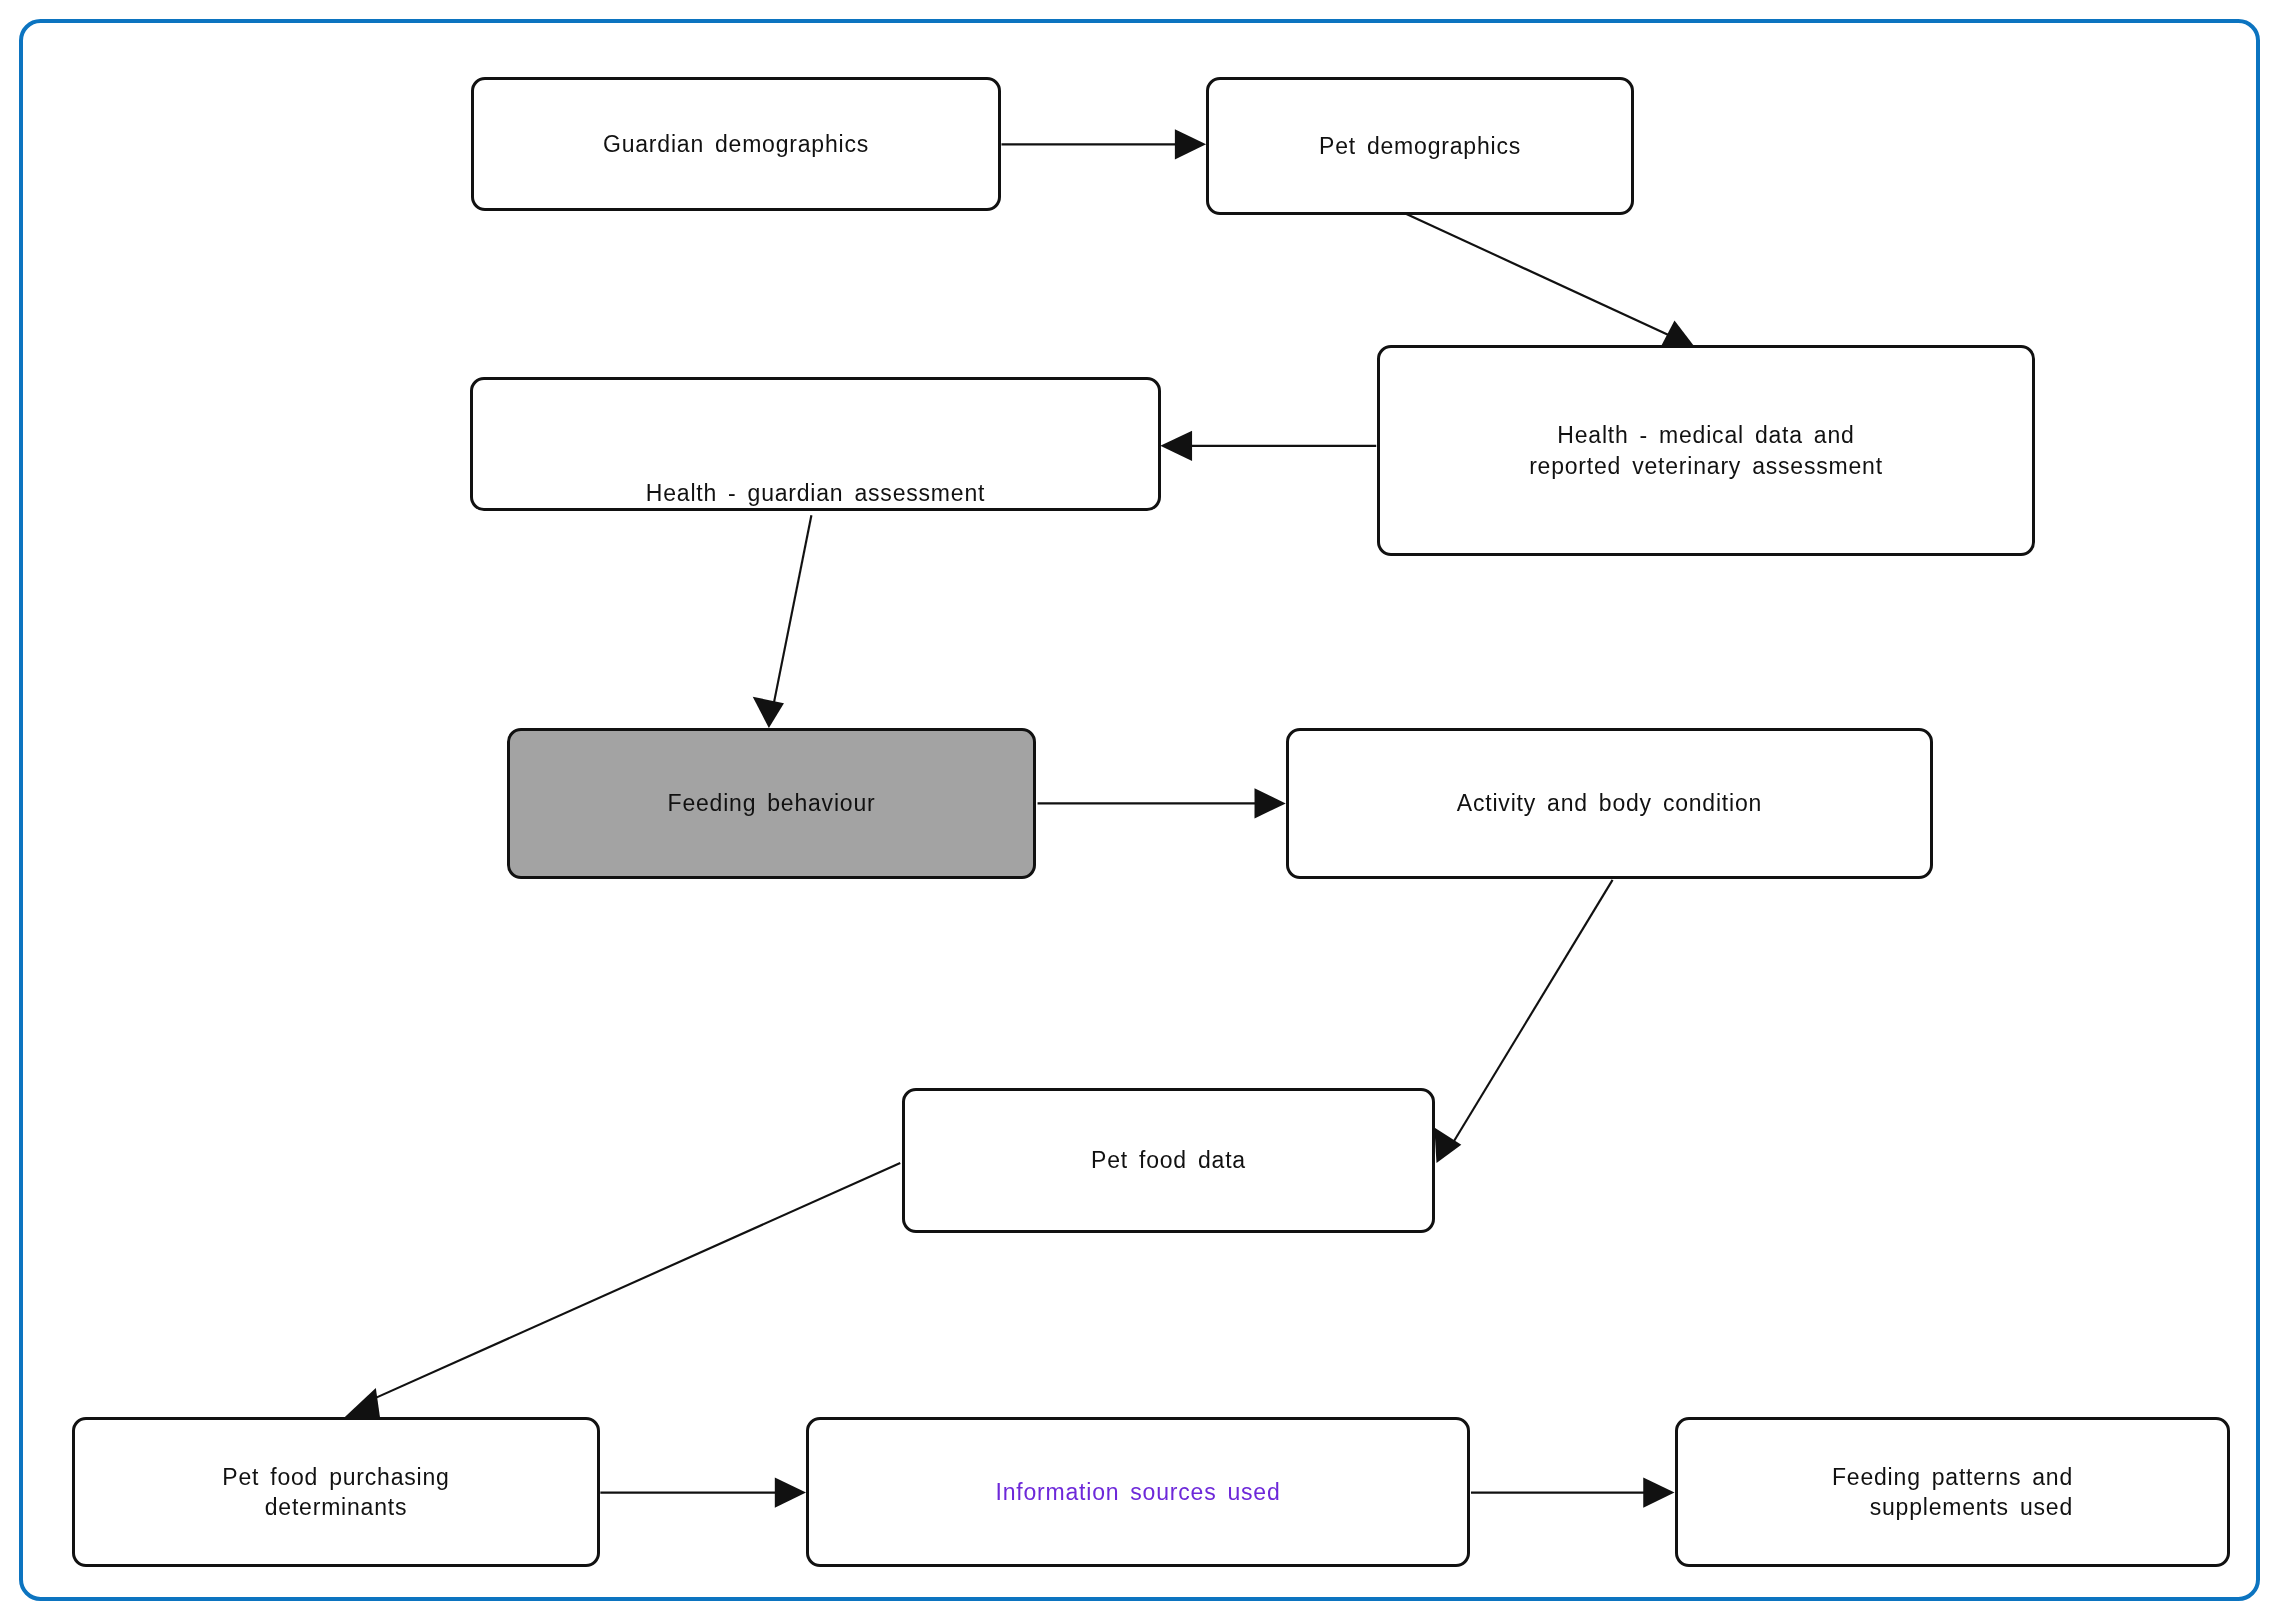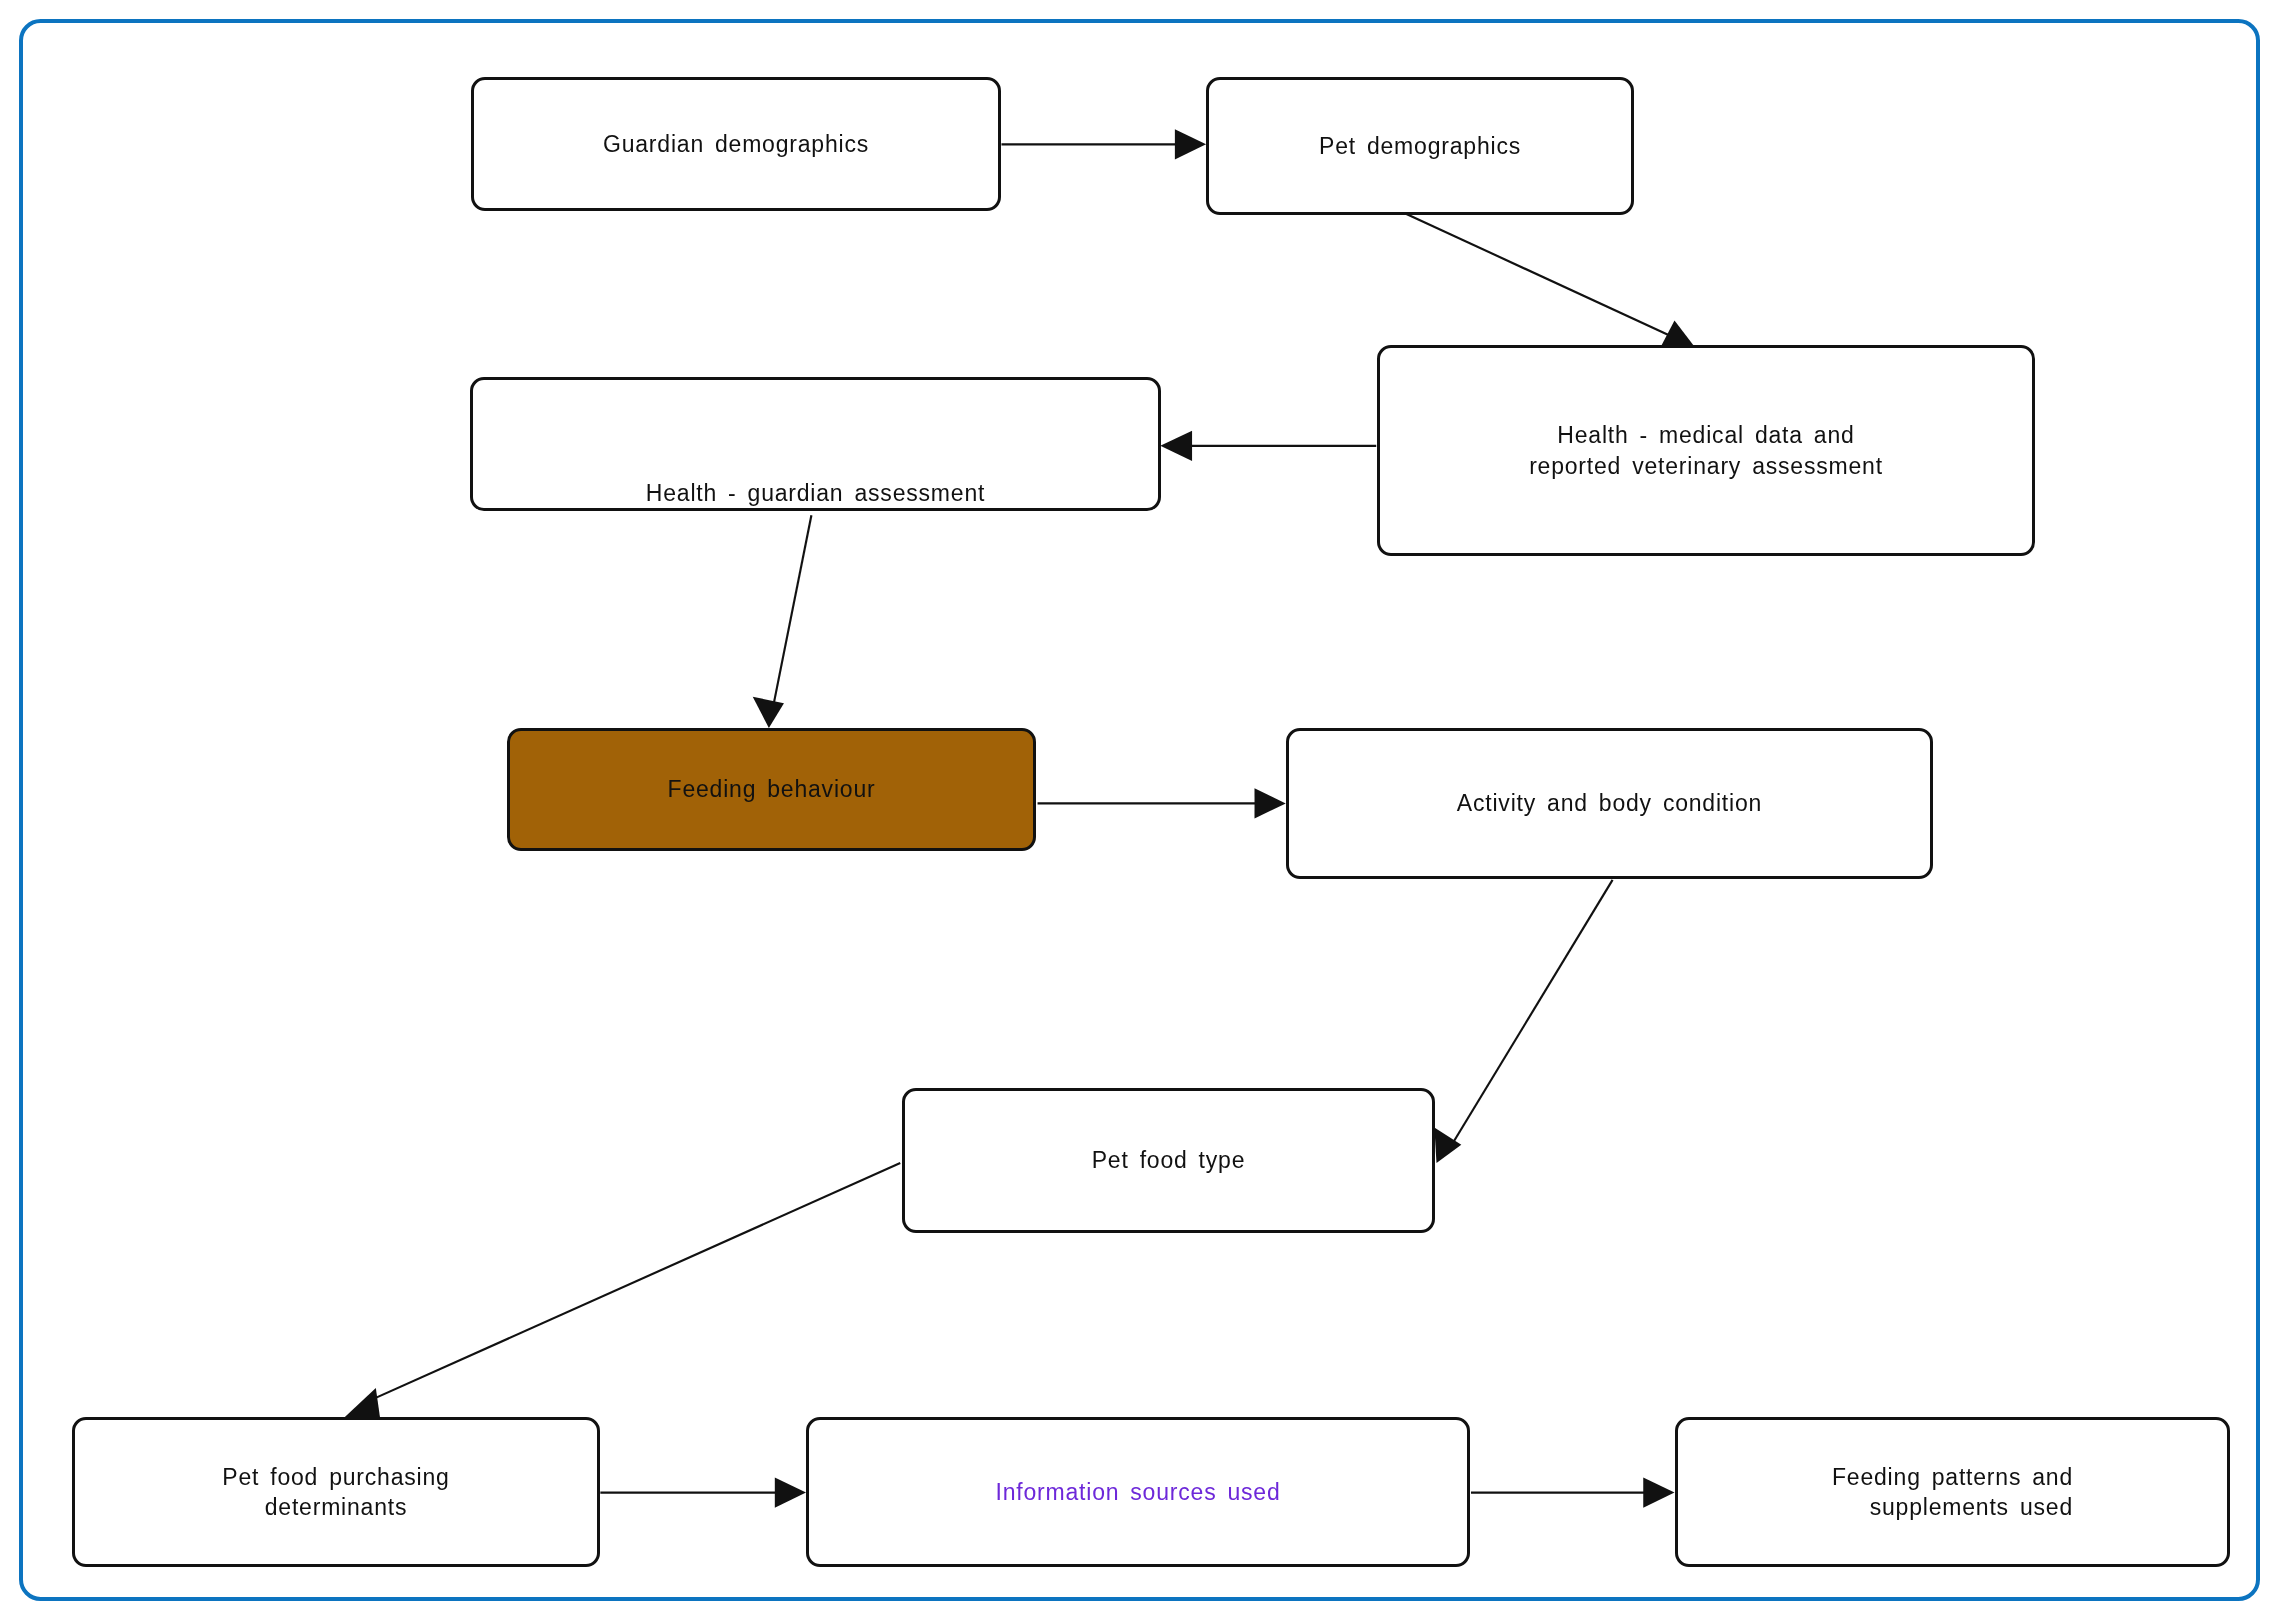--- a/index.html
+++ b/index.html
@@ -100,28 +100,28 @@
       <div class="node" style="left: 1206px; top: 77px; width: 428px; height: 138px; border-color: rgb(17, 17, 17); background: rgb(255, 255, 255);">
         <span class="label" style="color: rgb(17, 17, 17);">Pet  demographics</span>
       </div>
       <div class="node" style="left: 1377px; top: 345px; width: 658px; height: 211px; border-color: rgb(17, 17, 17); background: rgb(255, 255, 255);">
         <span class="label" style="color: rgb(17, 17, 17);">Health -  medical  data  and
 reported  veterinary  assessment</span>
       </div>
       <div class="node" style="left: 470px; top: 377px; width: 691px; height: 134px; border-color: rgb(17, 17, 17); background: rgb(255, 255, 255); align-items: flex-end;">
         <span class="label" style="color: rgb(17, 17, 17);">Health -  guardian  assessment</span>
       </div>
-      <div class="node" style="left: 507px; top: 728px; width: 529px; height: 123px; border-color: rgb(17, 17, 17); background: #a16207;">
+      <div class="node" style="left: 507px; top: 728px; width: 529px; height: 151px; border-color: rgb(17, 17, 17); background: #a3a3a3;">
         <span class="label" style="color: rgb(17, 17, 17);">Feeding  behaviour</span>
       </div>
       <div class="node" style="left: 1286px; top: 728px; width: 647px; height: 151px; border-color: rgb(17, 17, 17); background: rgb(255, 255, 255);">
         <span class="label" style="color: rgb(17, 17, 17);">Activity  and  body  condition</span>
       </div>
       <div class="node" style="left: 902px; top: 1088px; width: 533px; height: 145px; border-color: rgb(17, 17, 17); background: rgb(255, 255, 255);">
-        <span class="label" style="color: rgb(17, 17, 17);">Pet  food  type</span>
+        <span class="label" style="color: rgb(17, 17, 17);">Pet  food  data</span>
       </div>
       <div class="node" style="left: 72px; top: 1417px; width: 528px; height: 150px; border-color: rgb(17, 17, 17); background: rgb(255, 255, 255);">
         <span class="label" style="color: rgb(17, 17, 17);">Pet  food  purchasing
 determinants</span>
       </div>
       <div class="node" style="left: 806px; top: 1417px; width: 664px; height: 150px; border-color: rgb(17, 17, 17); background: rgb(255, 255, 255);">
         <span class="label" style="color: #6d28d9;">Information  sources  used</span>
       </div>
       <div class="node" style="left: 1675px; top: 1417px; width: 555px; height: 150px; border-color: rgb(17, 17, 17); background: rgb(255, 255, 255);">
         <span class="label" style="color: rgb(17, 17, 17); text-align: right;">Feeding  patterns  and

